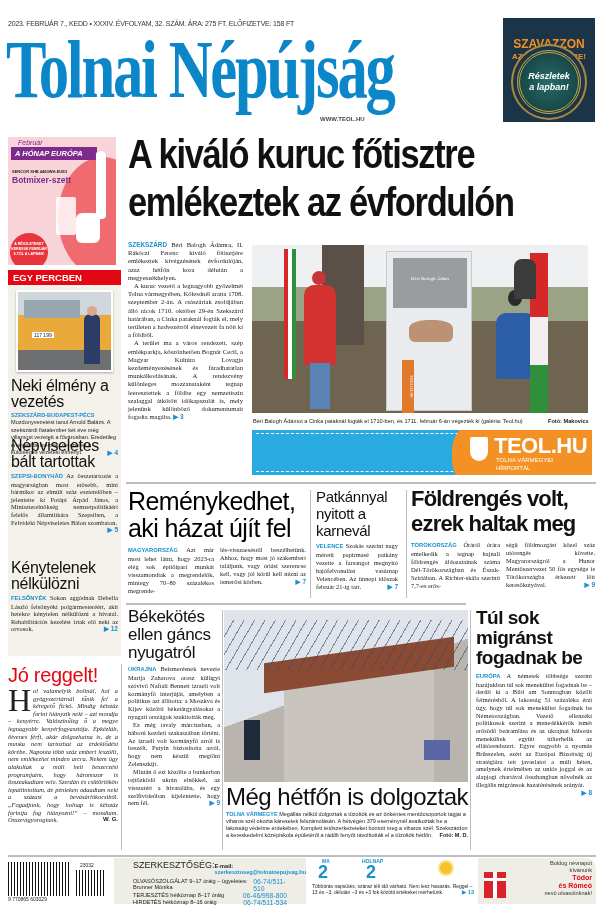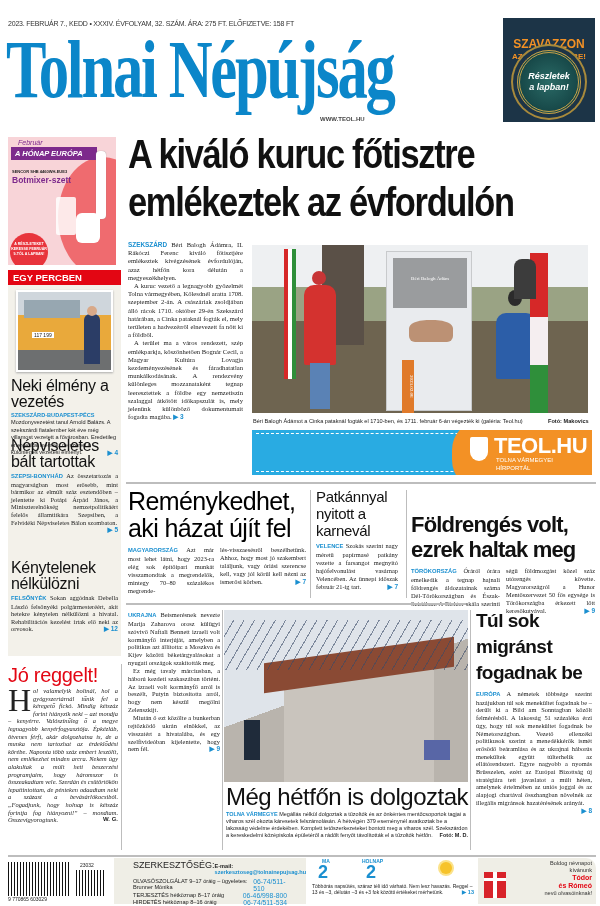--- a/index.html
+++ b/index.html
@@ -107,41 +107,42 @@
     <div class="body" style="width:86px;font-size:6.4px;line-height:7.9px"><span class="kicker" style="font-size:5.8px">MAGYARORSZÁG</span> <span>Azt már most lehet látni, hogy 2023-ra elég sok építőipari munkát visszamondtak a megrendelők, mintegy 70–80 százalékos megrende-</span></div>
     <div class="body" style="width:86px;font-size:6.4px;line-height:7.9px"><span>lés-visszaesésről beszélhetünk. Ahhoz, hogy most jó szakembert találjunk, vagy óriási szerencse kell, vagy jól körül kell nézni az ismerősi körben.</span> <span class="arrow">▶ 7</span></div>
   </div>
 </div>
 <div class="abs vrule" style="left:310px;top:490px;height:108px"></div>
 <div class="abs" style="left:316px;top:488px;width:82px">
   <div class="sans" style="font-size:15px;line-height:17px;color:#111;letter-spacing:-0.3px;width:70px">Patkánnyal nyitott a karnevál</div>
   <div class="body" style="margin-top:3px;font-size:6.4px;line-height:7.9px"><span class="kicker" style="font-size:5.8px">VELENCE</span> <span>Szokás szerint nagy méretű papírmasé patkány vezette a farsangot megnyitó hajófelvonulást vasárnap Velencében. Az ünnepi időszak február 21-ig tart.</span> <span class="arrow">▶ 7</span></div>
 </div>
 <div class="abs vrule" style="left:406px;top:490px;height:108px"></div>
-<div class="abs" style="left:411px;top:512px;width:185px">
+<div class="abs" style="left:411px;top:486px;width:185px">
   <div class="sans" style="font-size:22px;line-height:25px;font-weight:bold;color:#111;letter-spacing:-0.8px">Földrengés volt, ezrek haltak meg</div>
   <div style="display:flex;gap:6px;margin-top:5px">
     <div class="body" style="width:89px;font-size:6.4px;line-height:7.9px"><span class="kicker" style="font-size:5.8px">TÖRÖKORSZÁG</span> <span>Óráról órára emelkedik a tegnap hajnali földrengés áldozatainak száma Dél-Törökországban és Észak-Szíriában. A Richter-skála szerinti 7,7-es erős-</span></div>
     <div class="body" style="width:89px;font-size:6.4px;line-height:7.9px"><span>ségű földmozgást közel száz utórengés követte. Magyarországról a Hunor Mentőszervezet 50 fős egysége is Törökországba érkezett lőtt keresőkutyával.</span> <span class="arrow">▶ 9</span></div>
   </div>
 </div>
 
 <div class="abs rule" style="left:126px;top:603px;width:340px"></div>
 
 <div class="abs" style="left:8px;top:664px;width:110px">
   <div class="sans" style="color:#e30613;font-size:20px;line-height:22px;letter-spacing:-0.3px">Jó reggelt!</div>
   <div class="body" style="font-style:italic;font-size:6.4px;line-height:7.6px;margin-top:1px">
     <span style="float:left;font-size:32px;line-height:26px;margin-right:2px;font-style:normal">H</span>
     <span>ol valamelyik boltnál, hol a gyógyszertárnál tűnik fel a kéregető fickó. Mindig kétszáz forint hiányzik neki – azt mondja – kenyérre. Valószínűleg ő a megye legnagyobb kenyérfogyasztója. Épkézláb, ötvenes férfi, akár dolgozhatna is, de a munka nem tartozhat az érdeklődési körébe. Naponta több száz embert leszólít, nem emlékezhet minden arcra. Nekem úgy alakultak a múlt heti beszerzési programjaim, hogy háromszor is összeakadtam vele. Szerdán és csütörtökön lepattintottam, de pénteken odaadtam neki a százast a bevásárlókocsiból. „Fogadjunk, hogy holnap is kétszáz forintja fog hiányozni!” – mondtam. Összevigyorogtunk.</span>
     <span class="sans" style="float:right;font-style:normal;font-weight:bold;font-size:6px">W. G.</span>
   </div>
 </div>
 <div class="abs vrule" style="left:121px;top:664px;height:186px"></div>
 
 <div class="abs" style="left:128px;top:608px;width:92px">
+  <div class="sans" style="font-size:17px;line-height:18px;color:#111;letter-spacing:-0.3px">Békekötés ellen gáncs nyugatról</div>
   <div class="body" style="margin-top:3px;font-size:6.4px;line-height:7.85px">
     <p><span class="kicker" style="font-size:5.8px">UKRAJNA</span> <span>Beismerésnek nevezte Marija Zaharova orosz külügyi szóvivő Naftali Bennett izraeli volt kormányfő interjúját, amelyben a politikus azt állította: a Moszkva és Kijev közötti béketárgyalásokat a nyugati országok szakították meg.</span></p>
     <p style="text-indent:5px"><span>Ez még tavaly márciusban, a háború kezdeti szakaszában történt. Az izraeli volt kormányfő arról is beszélt, Putyin biztosította arról, hogy nem készül megölni Zelenszkijt.</span></p>
     <p style="text-indent:5px"><span>Miután ő ezt közölte a bunkerban rejtőzködő ukrán elnökkel, az visszatért a hivatalába, és egy szelfivideóban kijelentette, hogy nem fél.</span> <span class="arrow">▶ 9</span></p>
   </div>
 </div>
 <div class="abs vrule" style="left:222px;top:610px;height:240px"></div>
 
 <div class="abs photo" style="left:224px;top:610px;width:244px;height:172px;background:linear-gradient(160deg,#dfe4ea 0 45%,#b9b4ad 45% 100%)">
   <div style="position:absolute;left:60px;top:60px;width:150px;height:112px;background:#c9c4bd"></div>
@@ -150,21 +151,21 @@
   <div style="position:absolute;left:0;top:10px;width:244px;height:50px;background:repeating-linear-gradient(120deg,transparent 0 8px,#3a4a66 8px 9px);opacity:0.6"></div>
   <div style="position:absolute;left:20px;top:110px;width:16px;height:40px;background:#1f2b3a"></div>
 </div>
 <div class="abs sans" style="left:226px;top:784px;font-size:24px;line-height:26px;color:#111;letter-spacing:-0.5px;white-space:nowrap">Még hétfőn is dolgoztak</div>
 <div class="abs sans" style="left:226px;top:811px;width:242px;font-size:5.5px;line-height:7px;color:#222">
   <span class="kicker" style="font-size:5.5px">TOLNA VÁRMEGYE</span> <span>Megállás nélkül dolgoztak a tűzoltók és az önkéntes mentőcsoportok tagjai a viharos szél okozta káresetek felszámolásán. A hétvégén 379 eseménynél avatkoztak be a lakosság védelme érdekében. Komplett tetőszerkezeteket bontott meg a viharos szél. Szekszárdon a kereskedelmi középiskola épületéről a rádőlt fenyőt távolították el a tűzoltók hétfőn.</span> <span style="float:right;font-weight:bold">Fotó: M. D.</span>
 </div>
 <div class="abs vrule" style="left:470px;top:610px;height:240px"></div>
 
 <div class="abs" style="left:476px;top:608px;width:116px">
-  <div class="sans" style="font-size:19px;line-height:26px;font-weight:bold;color:#111;letter-spacing:-0.5px">Túl sok migránst fogadnak be</div>
+  <div class="sans" style="font-size:19px;line-height:20px;font-weight:bold;color:#111;letter-spacing:-0.5px">Túl sok migránst fogadnak be</div>
   <div class="body" style="margin-top:4px;font-size:6.4px;line-height:7.7px"><span class="kicker" style="font-size:5.8px">EURÓPA</span> <span>A németek többsége szerint hazájukban túl sok menekültet fogadnak be – derült ki a Bild am Sonntagban közölt felmérésből. A lakosság 51 százaléka érzi úgy, hogy túl sok menekültet fogadnak be Németországban. Vezető ellenzéki politikusok szerint a menedékkérők ismét erősödő beáramlása és az ukrajnai háborús menekültek együtt túlterhelik az ellátórendszert. Egyre nagyobb a nyomás Brüsszelen, ezért az Európai Bizottság új stratégiára tett javaslatot a múlt héten, amelynek értelmében az uniós joggal és az alapjogi chartával összhangban növelnék az illegális migránsok hazatérésének arányát.</span> <span class="arrow">▶ 8</span></div>
 </div>
 
 <div class="abs rule" style="left:8px;top:855px;width:588px"></div>
 
 <div class="abs" style="left:8px;top:862px;width:100px;height:40px">
   <div style="position:absolute;left:0;top:0;width:62px;height:34px;background:repeating-linear-gradient(90deg,#111 0 1.5px,#fff 1.5px 3px,#111 3px 4px,#fff 4px 6px)"></div>
   <div style="position:absolute;left:68px;top:8px;width:30px;height:26px;background:repeating-linear-gradient(90deg,#111 0 1.5px,#fff 1.5px 3px)"></div>
   <div class="sans" style="position:absolute;left:72px;top:0;font-size:5px">23032</div>
   <div class="sans" style="position:absolute;left:0;top:34px;font-size:5px;white-space:nowrap">9 770865 603029</div>

